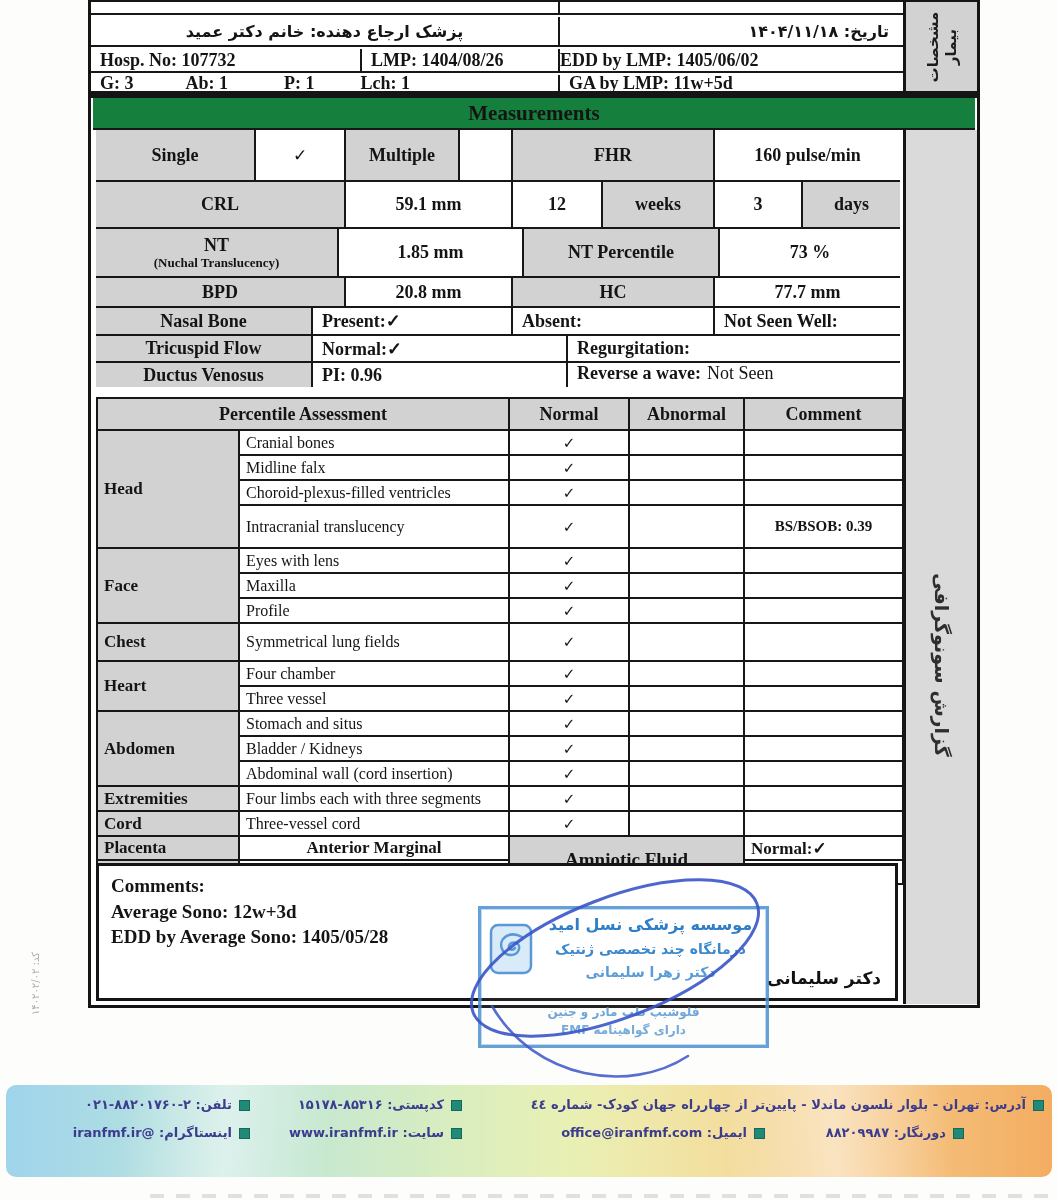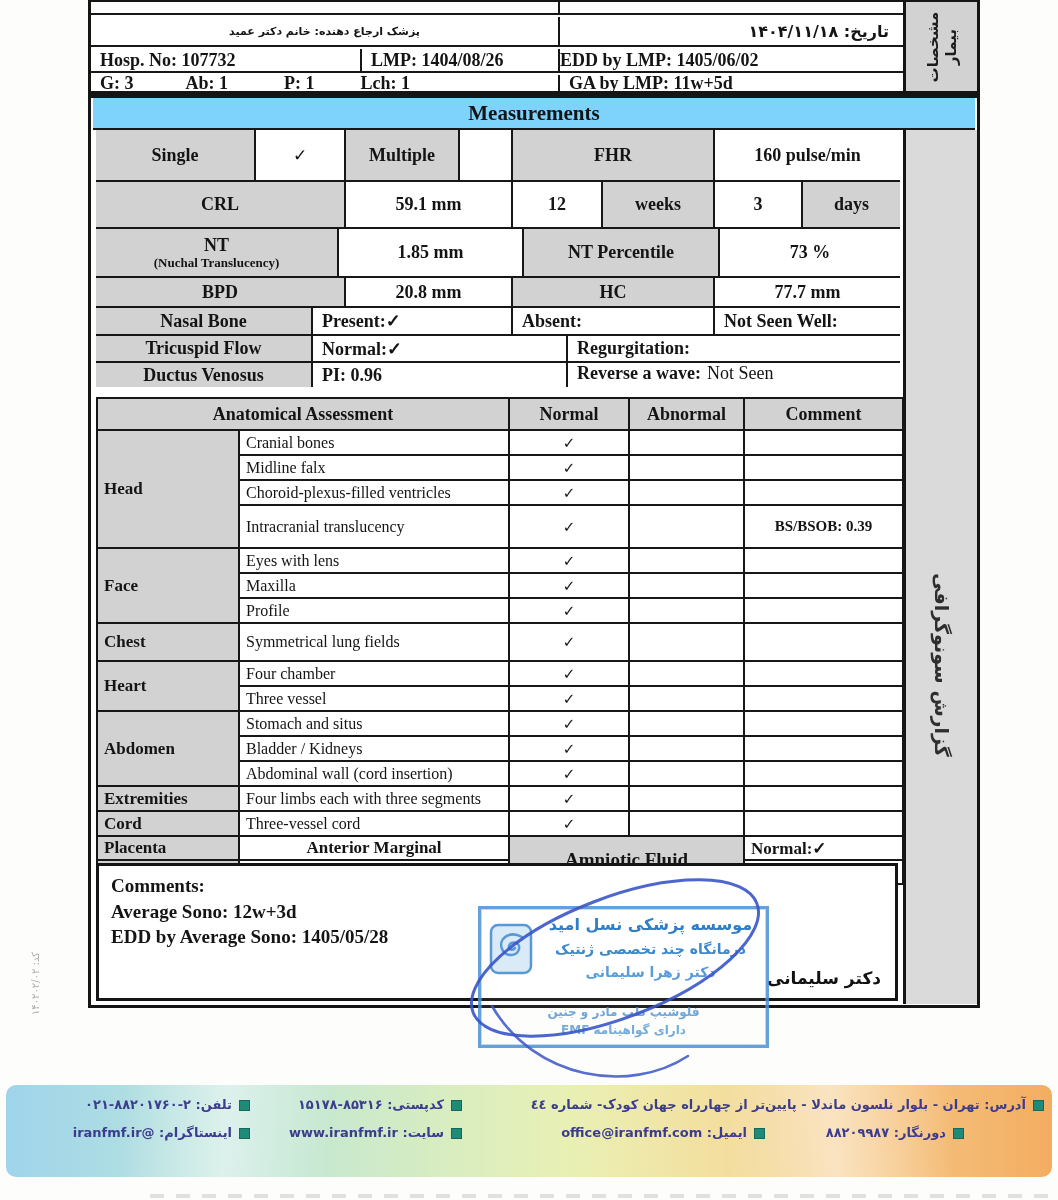--- a/index.html
+++ b/index.html
@@ -25,21 +25,21 @@
   .vwrap{overflow:visible;}
   .vlabel-patient{position:absolute;left:50%;top:50%;
       transform:translate(-50%,-50%) rotate(-90deg);
       width:86px;text-align:center;line-height:1.15;direction:rtl;
       font:bold 15px "DejaVu Sans",sans-serif;color:#1c1c1c;}
   .vlabel-report{position:absolute;left:50%;top:524px;
       transform:translateX(-50%) rotate(90deg);white-space:nowrap;
       font:bold 19px "DejaVu Sans",sans-serif;color:#2e2e2e;letter-spacing:1px;}
 
   
-  .titlebar{position:absolute;left:2px;top:96px;width:882px;height:30px;background:#7dd3fc;
+  .titlebar{position:absolute;left:2px;top:96px;width:882px;height:30px;background:#15803d;
       border-bottom:2px solid #171717;display:flex;align-items:center;justify-content:center;
       font:bold 21px "Liberation Serif",serif;}
   .mtable{position:absolute;left:5px;top:128px;width:804px;}
   .mrow{display:flex;border-bottom:2px solid #171717;}
   .mc{box-sizing:border-box;border-right:2px solid #171717;display:flex;flex-direction:column;
       align-items:center;justify-content:center;font:bold 18px "Liberation Serif",serif;
       background:#fff;text-align:center;}
   .mc:last-child{border-right:none;}
   .mc.g{background:#d2d2d2;}
   .mc.left{align-items:flex-start;padding-left:9px;text-align:left;}
@@ -109,21 +109,21 @@
 
   <div class="margin-code">کد: ۱۴۰۲۰۲/۰۲</div>
 
   <div class="frame">
 
     <div class="abs bdrB" style="left:0;top:0;width:812px;height:13px;">
       <div class="abs bdrL" style="left:467px;top:0;width:2px;height:13px;"></div>
     </div>
 
     <div class="abs cell bdrB" style="left:0;top:15px;width:467px;height:30px;justify-content:center;direction:rtl;">
-      <span class="fa b" style="font-size:11px;">پزشک ارجاع دهنده: خانم دکتر عمید</span>
+      <span class="fa b" style="font-size:16px;">پزشک ارجاع دهنده: خانم دکتر عمید</span>
     </div>
     <div class="abs cell bdrB bdrL" style="left:467px;top:15px;width:345px;height:30px;justify-content:flex-start;direction:rtl;padding-right:14px;">
       <span class="fa b" style="font-size:16px;">تاریخ: ۱۴۰۴/۱۱/۱۸</span>
     </div>
 
     <div class="abs cell bdrB" style="left:0;top:47px;width:269px;height:24px;padding-left:9px;">
       <span class="en b" style="font-size:18px;">Hosp. No: 107732</span>
     </div>
     <div class="abs cell bdrB bdrL" style="left:269px;top:47px;width:198px;height:24px;padding-left:9px;">
       <span class="en b" style="font-size:18px;">LMP: 1404/08/26</span>
@@ -212,21 +212,21 @@
     <table class="atable">
       <colgroup>
           <col style="width:142px">
           <col style="width:270px">
           <col style="width:120px">
           <col style="width:115px">
           <col style="width:159px">
         </colgroup>
       <tbody>
           <tr style="height:32px;">
-        <th colspan="2">Anatomical Assessment</th>
+        <th colspan="2">Percentile Assessment</th>
         <th>Normal</th>
         <th>Abnormal</th>
         <th>Comment</th>
       </tr>
       <tr style="height:25px;">
         <td class="grp" rowspan="4">Head</td>
         <td class="item">Cranial bones</td>
         <td class="chk">✓</td>
         <td class="chk"></td>
         <td class="cmt"></td>

